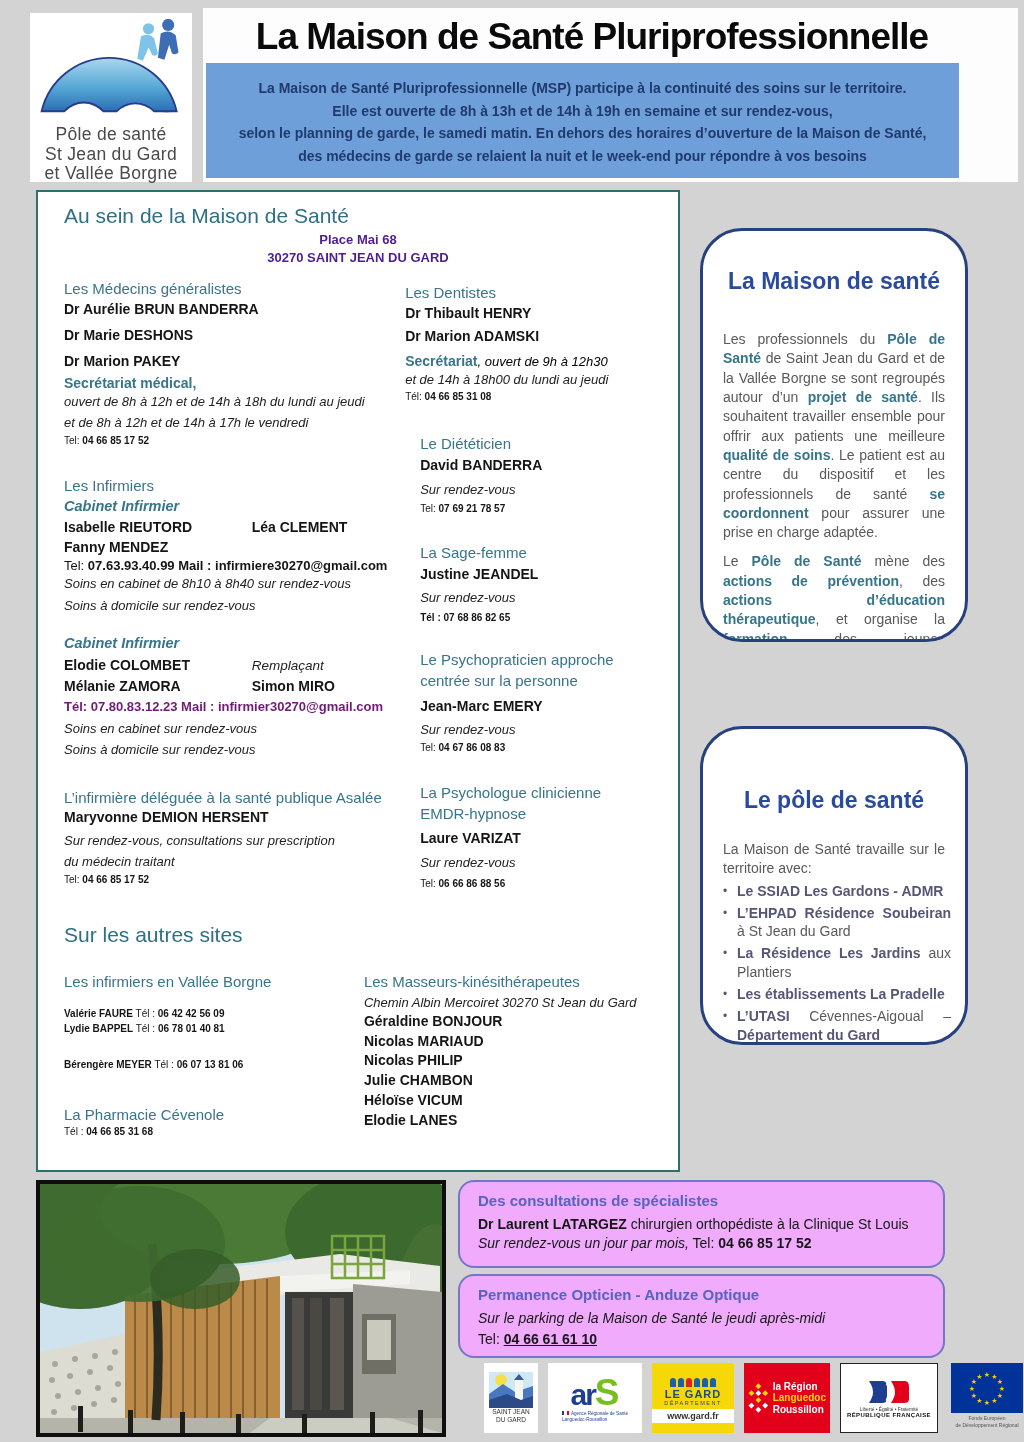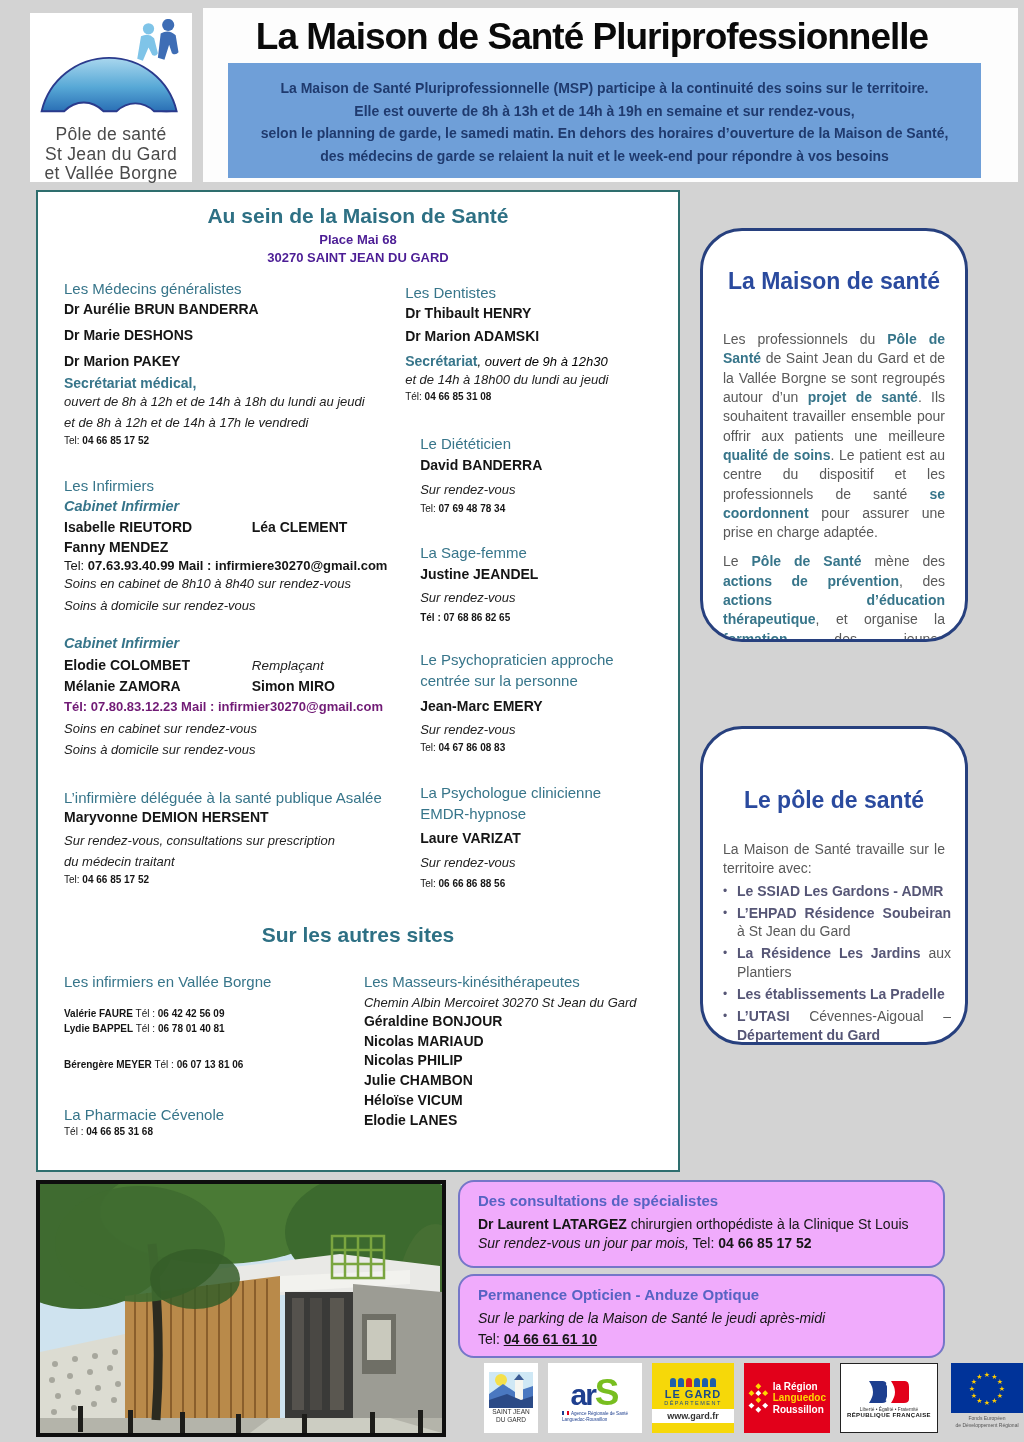--- a/index.html
+++ b/index.html
@@ -8,25 +8,25 @@
     --purple:#5763c3; --purple-border:#7576c8; --gray-text:#595959; --pgray:#565676;
   }
   *{margin:0;padding:0;box-sizing:border-box;}
   body{font-family:"Liberation Sans",sans-serif;background:#bfbfbf;}
   .page{position:relative;width:1024px;height:1442px;background:#d3d3d3;margin:0 auto;overflow:hidden;}
   .top-white{position:absolute;left:203px;top:8px;width:815px;height:174px;background:#fdfdfd;}
   
   .logo-card{position:absolute;left:30px;top:13px;width:162px;height:169px;background:#ffffff;text-align:center;padding-top:6px;}
   .logo-text{font-size:17.5px;color:#4a4a4a;line-height:1.12;letter-spacing:.3px;}
   .main-title{position:absolute;left:212px;top:16px;width:760px;text-align:center;font-size:37px;font-weight:bold;color:#0a0a0a;letter-spacing:-1px;}
-  .intro-box{position:absolute;left:228px;top:63px;width:753px;height:115px;background:var(--hdr-blue);color:var(--hdr-text);
+  .intro-box{position:absolute;left:206px;top:63px;width:753px;height:115px;background:var(--hdr-blue);color:var(--hdr-text);
     font-size:14px;font-weight:bold;text-align:center;padding-top:14px;line-height:1.62;}
   
   .main-box{position:absolute;left:36px;top:190px;width:644px;height:982px;background:#ffffff;border:2px solid var(--box-border);padding:12px 26px 0 26px;overflow:hidden;}
-  .big-h{font-size:21px;font-weight:bold;color:var(--teal-dark);text-align:center;}
+  .big-h{font-size:21px;font-weight:normal;color:var(--teal-dark);}
   .addr{font-size:13px;font-weight:bold;color:#4c1d95;text-align:center;line-height:1.35;margin-top:3px;}
   .cols{display:flex;margin-top:14px;}
   .col-l{width:57%;}
   .col-r{width:43%;padding-left:6px;}
   .sec-h{font-size:15px;font-weight:normal;color:var(--teal);}
   .name{font-size:14px;font-weight:bold;color:#151515;line-height:1.85;}
   .teal-b{font-size:14px;font-weight:bold;color:var(--teal);}
   .cab-h{font-size:14.5px;font-weight:bold;font-style:italic;color:var(--teal);}
   .it{font-size:13px;font-style:italic;color:#222;line-height:1.62;}
   .tel-line{font-size:10px;color:#151515;margin-top:2px;}
@@ -182,21 +182,21 @@
           <div class="name" style="line-height:1.4">Dr Marion ADAMSKI</div>
           <div style="margin-top:4px;font-size:13px;line-height:1.45"><span class="sg-tb" style="font-size:14px">Secrétariat</span><span class="sg-i">, ouvert de 9h à 12h30</span></div>
           <div class="it" style="line-height:1.35">et de 14h à 18h00 du lundi au jeudi</div>
           <div class="tel-line"><span>Tél: </span><b>04 66 85 31 08</b></div>
         </div>
 
         <div class="indent" style="margin-top:33px">
           <div class="sec-h">Le Diététicien</div>
           <div class="name" style="margin-top:4px;line-height:1.4">David BANDERRA</div>
           <div class="it" style="margin-top:3px">Sur rendez-vous</div>
-          <div class="tel-line" style="margin-top:3px"><span>Tel: </span><b>07 69 48 78 34</b></div>
+          <div class="tel-line" style="margin-top:3px"><span>Tel: </span><b>07 69 21 78 57</b></div>
         </div>
 
         <div class="indent" style="margin-top:30px">
           <div class="sec-h">La Sage-femme</div>
           <div class="name" style="margin-top:4px;line-height:1.4">Justine JEANDEL</div>
           <div class="it" style="margin-top:3px">Sur rendez-vous</div>
           <div class="tel-line" style="margin-top:4px;font-weight:bold">Tél : 07 68 86 82 65</div>
         </div>
 
         <div class="indent" style="margin-top:27px">

